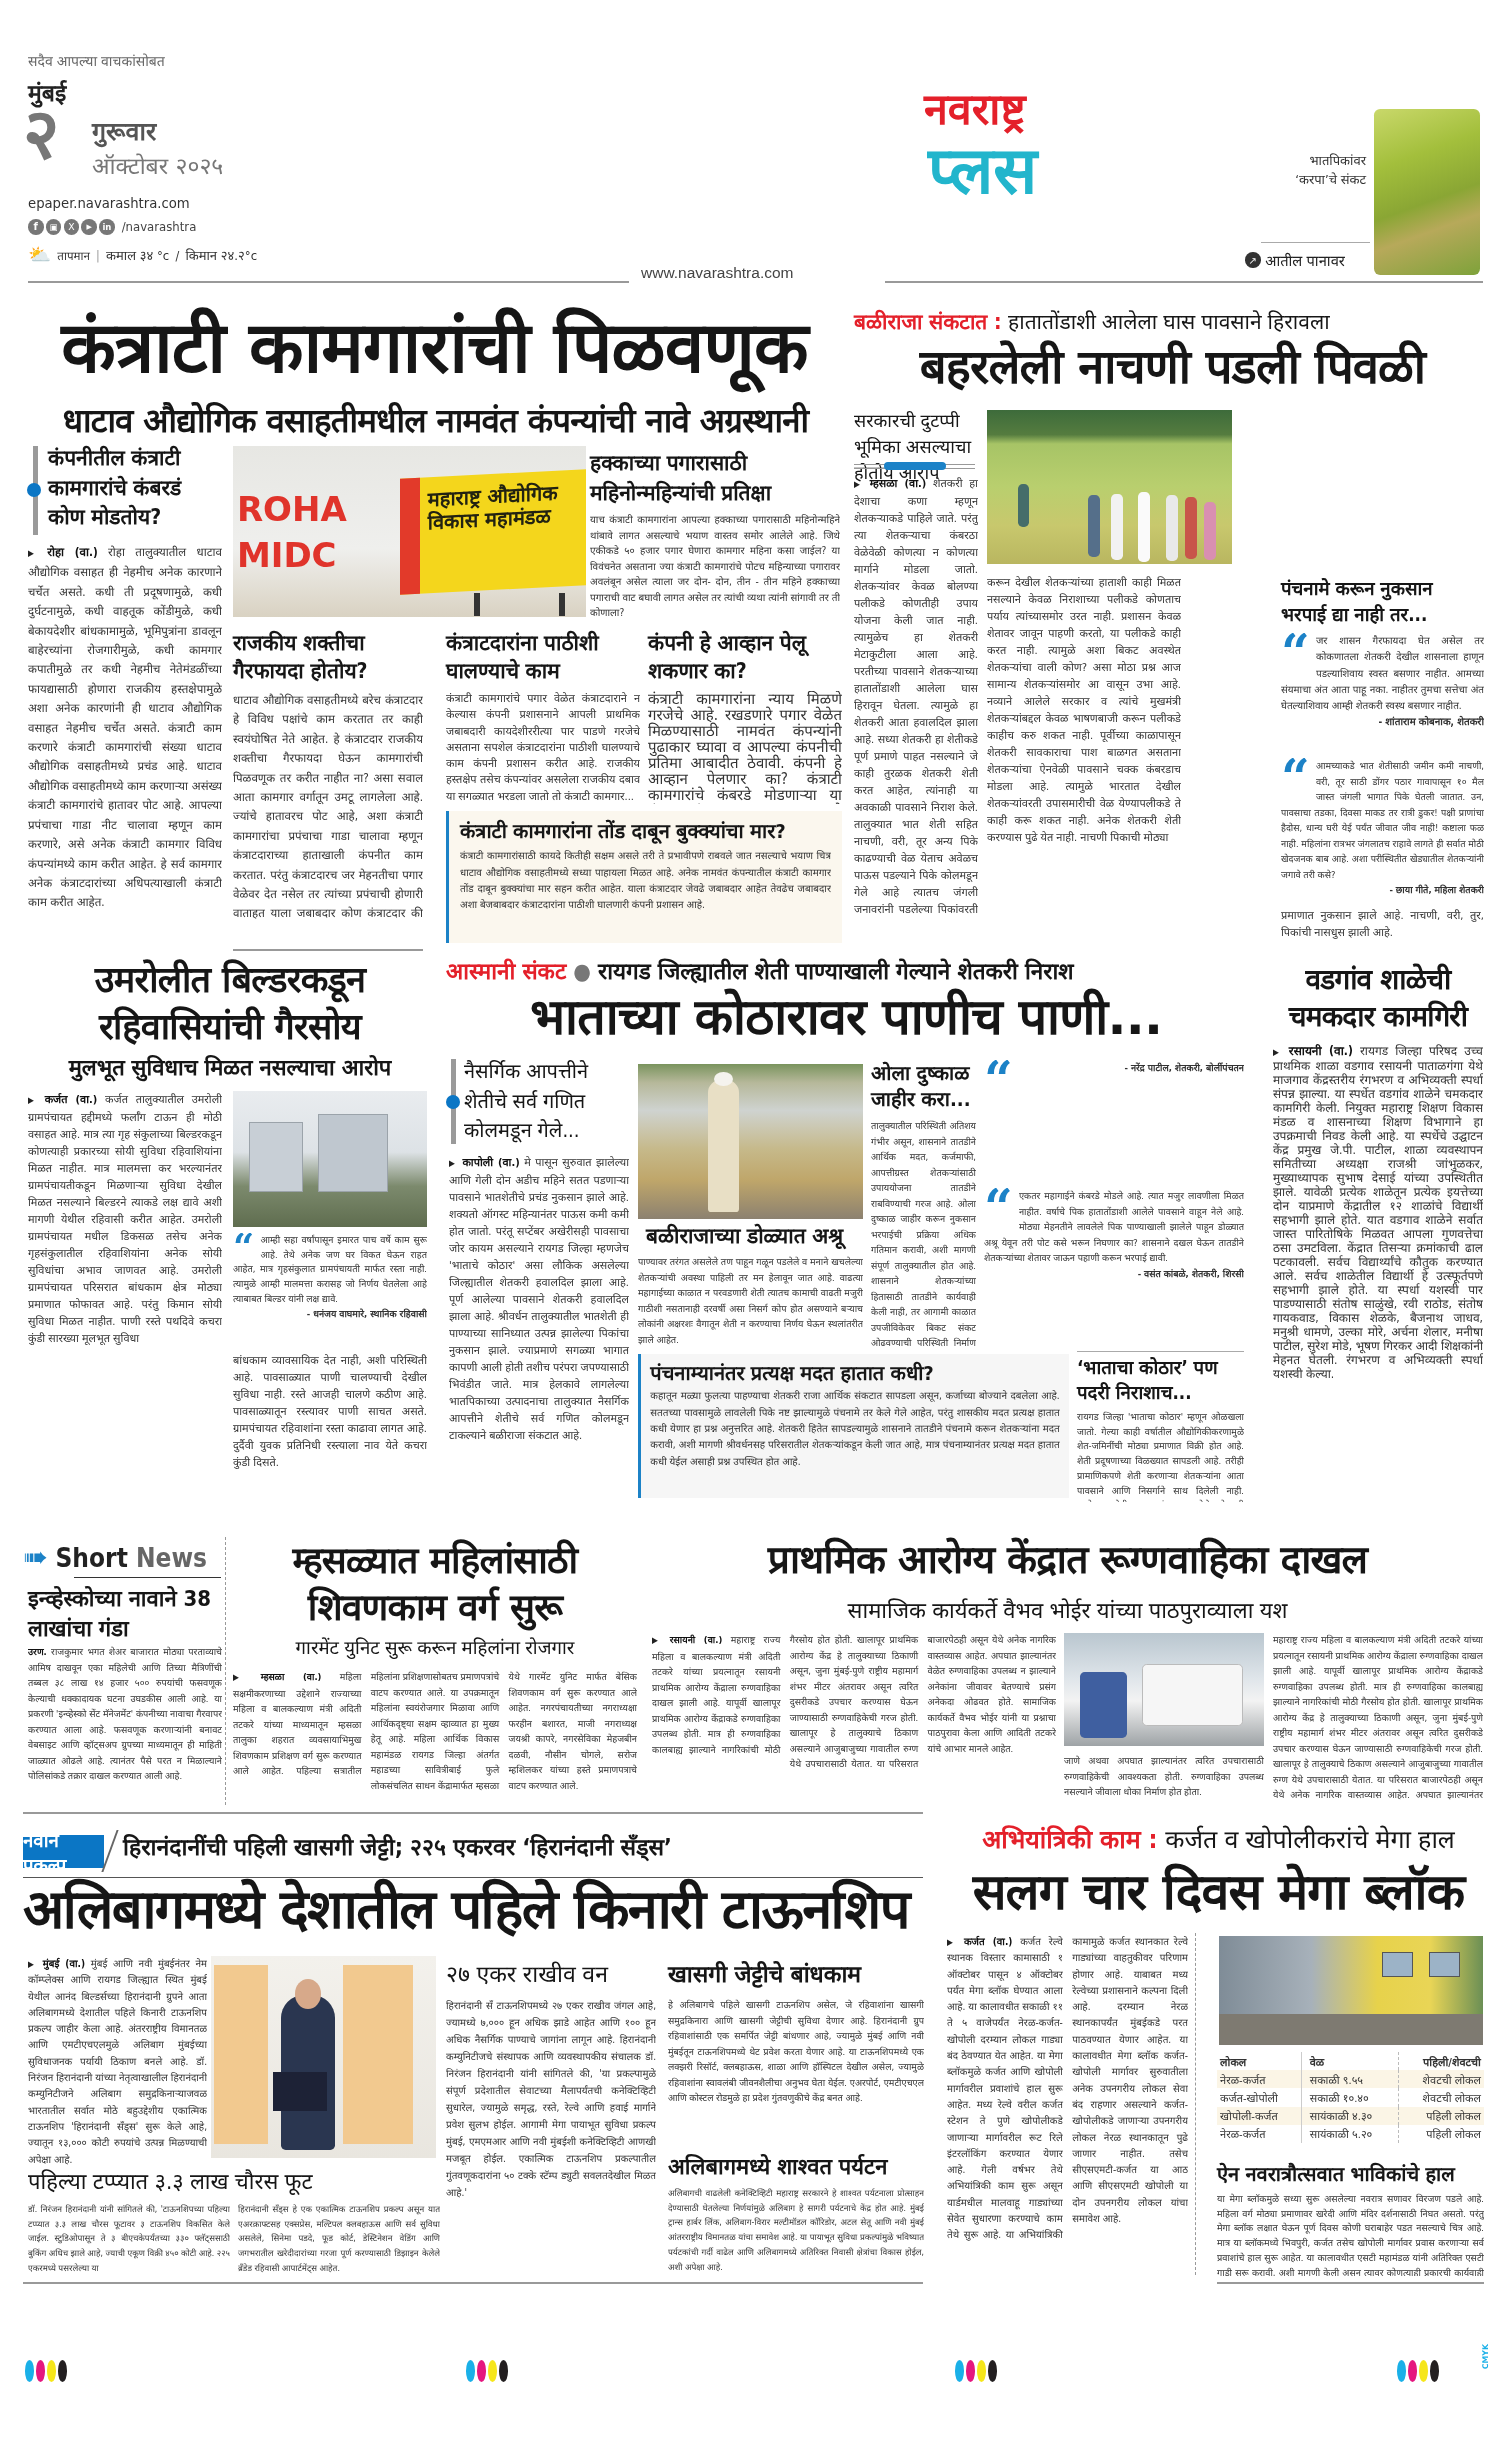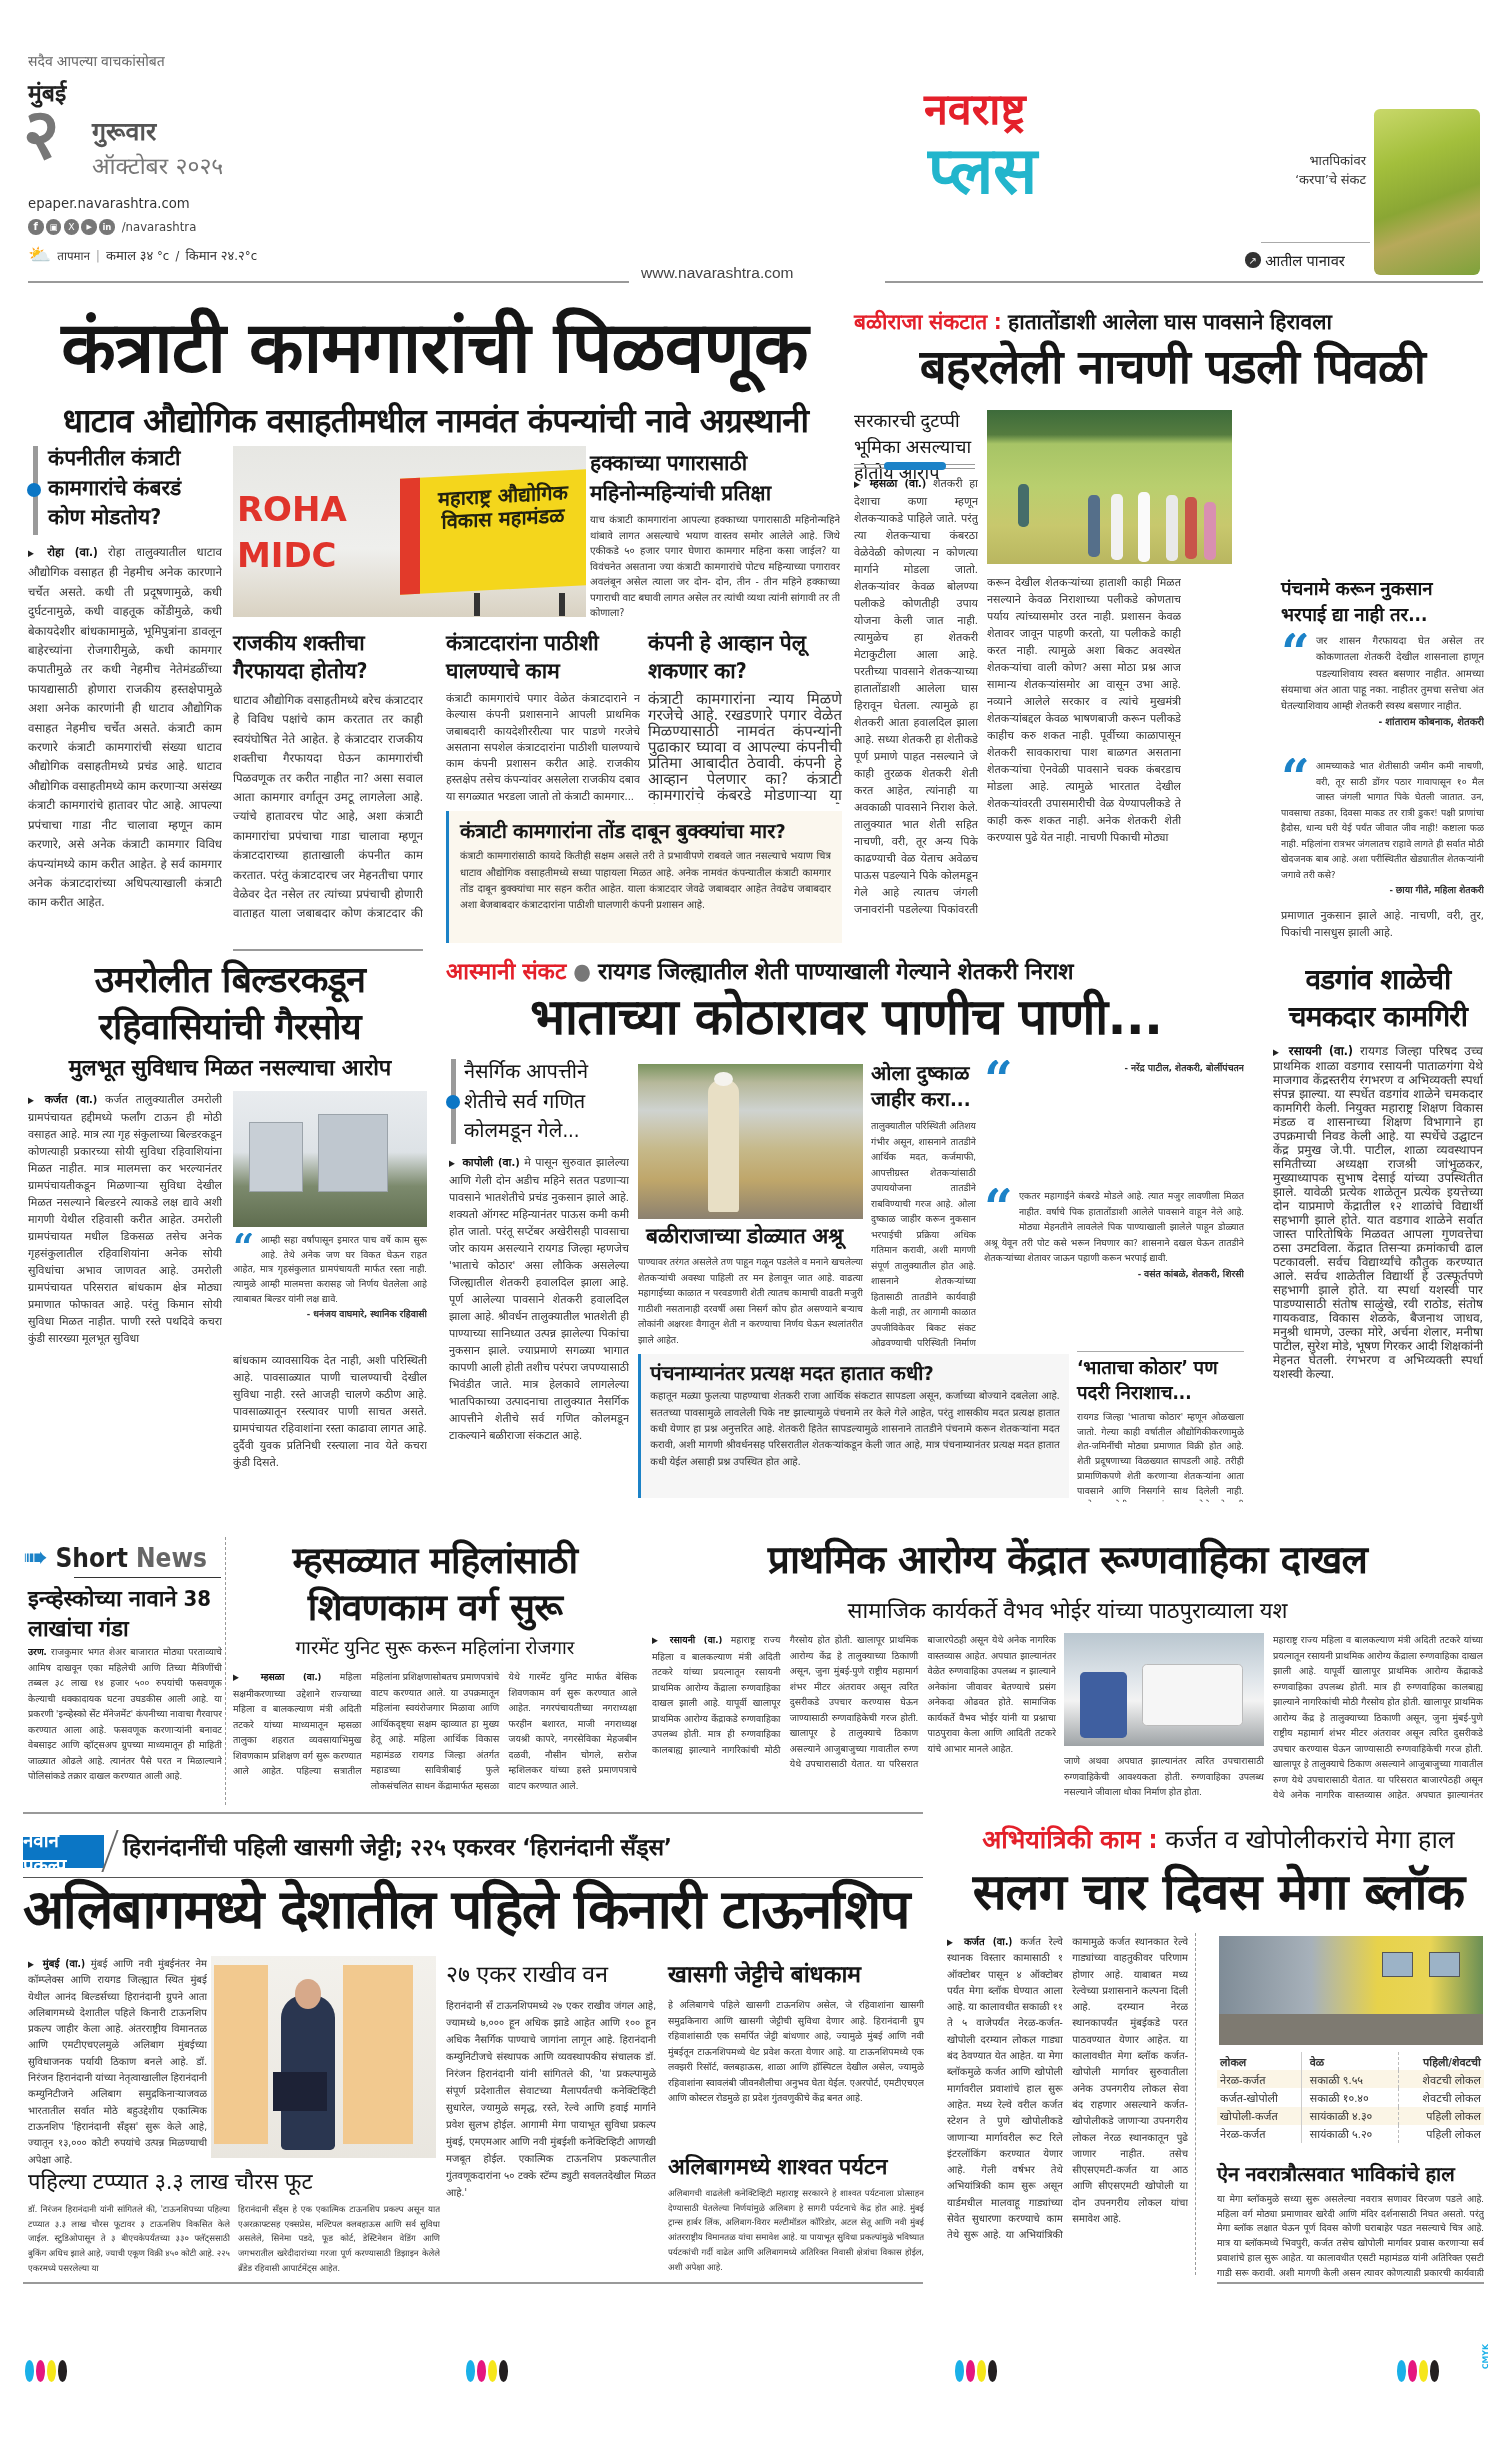--- a/index.html
+++ b/index.html
@@ -11,21 +11,21 @@
   .dateline { font-weight: bold; color: #111; }
   .bullet::before { content: "\25B6"; font-size: 8.5px; margin-right: 6.2px; color: #222; }
   .hl { font-family: "DejaVu Sans", sans-serif; font-weight: bold; color: #161616; line-height: 1.05; letter-spacing: -0.8px; }
   .hl-cond { font-family: "DejaVu Sans Condensed", "DejaVu Sans", sans-serif; font-weight: bold; color: #161616; line-height: 1.1; }
   .red { color: #e4202a; }
   .rule { position: absolute; height: 0; border-top: 2.3px solid #999; }
   .rule-thin { position: absolute; height: 0; border-top: 0.8px solid #aaa; }
   .vrule { position: absolute; width: 0; border-left: 0.8px dashed #999; }
   .sidebar-bar { position: absolute; width: 4.7px; background: #9a9a9a; }
   .sidebar-dot { position: absolute; width: 14px; height: 14px; border-radius: 50%; background: #0b76c5; }
-  .photo { position: absolute; overflow: hidden; text-align: center; }
+  .photo { position: absolute; overflow: hidden; }
   .quote-mark { font-family: "DejaVu Serif", serif; font-size: 50px; line-height: 39px; font-weight: bold; float: left; margin-right: 6.2px; height: 33px; }
   .quote-mark .b { color: #1c82c7; }
   .boxed { background: #fbf7ee; }
   .cmyk { position: absolute; display: flex; gap: 1.6px; }
   .cmyk span { width: 9.3px; height: 22px; border-radius: 50%; display: block; }
   table.tt { border-collapse: collapse; font-family: "DejaVu Sans Condensed", "DejaVu Sans", sans-serif; font-size: 11px; color: #333; width: 100%; }
   table.tt td, table.tt th { padding: 1.6px 3.1px; text-align: left; font-weight: normal; }
   table.tt th { font-weight: bold; }
   table.tt td:nth-child(2), table.tt th:nth-child(2) { border-left: 0.8px solid #ccc; border-right: 0.8px dashed #bbb; padding-left: 8px; }
   table.tt td:nth-child(3), table.tt th:nth-child(3) { text-align: right; }
@@ -107,21 +107,21 @@
 <div class="abs body-text" style="left:648px;top:691px;width:194px;height:113px;font-size:15px;line-height:16px;">कंत्राटी कामगारांना न्याय मिळणे गरजेचे आहे. रखडणारे पगार वेळेत मिळण्यासाठी नामवंत कंपन्यांनी पुढाकार घ्यावा व आपल्या कंपनीची प्रतिमा आबादीत ठेवावी. कंपनी हे आव्हान पेलणार का? कंत्राटी कामगारांचे कंबरडे मोडणाऱ्या या कंत्राटदारांना आवर घालणार का? हे पाहणे आता महत्वाचे ठरणार आहे.</div>
 
 <div class="abs boxed" style="left:446px;top:811px;width:396px;height:132px;border-left:3.9px solid #1c82c7;padding:9.3px 11px;">
   <div class="hl-cond" style="font-size:20px;margin-bottom:6.2px;">कंत्राटी कामगारांना तोंड दाबून बुक्क्यांचा मार?</div>
   <div class="body-text" style="font-size:10px;line-height:16.3px;height:78px;">कंत्राटी कामगारांसाठी कायदे कितीही सक्षम असले तरी ते प्रभावीपणे राबवले जात नसल्याचे भयाण चित्र धाटाव औद्योगिक वसाहतीमध्ये सध्या पाहायला मिळत आहे. अनेक नामवंत कंपन्यातील कंत्राटी कामगार तोंड दाबून बुक्क्यांचा मार सहन करीत आहेत. याला कंत्राटदार जेवढे जबाबदार आहेत तेवढेच जबाबदार अशा बेजबाबदार कंत्राटदारांना पाठीशी घालणारी कंपनी प्रशासन आहे.</div>
 </div>
 <div class="rule" style="left:233px;top:949px;width:190px;"></div>
 
 <div class="abs hl-cond" style="left:854px;top:311px;width:637px;font-size:21px;">
   <span class="red">बळीराजा संकटात :</span>
-  <span style="font-weight:bold;">हातातोंडाशी आलेला घास पावसाने हिरावला</span>
+  <span style="font-weight:normal;">हातातोंडाशी आलेला घास पावसाने हिरावला</span>
 </div>
 <div class="abs hl" style="left:854px;top:342px;width:637px;font-size:47px;text-align:center;">बहरलेली नाचणी पडली पिवळी</div>
 <div class="abs hl-cond" style="left:854px;top:408px;width:124px;font-size:18px;line-height:26px;font-weight:normal;">सरकारची दुटप्पी भूमिका असल्याचा होतोय आरोप</div>
 <div class="abs" style="left:854px;top:464px;width:121px;height:4.7px;border-top:0.8px solid #999;border-bottom:0.8px solid #999;">
   <div style="margin:-3.1px auto 0;width:62px;height:7.8px;border-radius:3.9px;background:#1c82c7;"></div>
 </div>
 <div class="abs body-text" style="left:854px;top:475px;width:124px;height:441px;font-size:11px;line-height:17px;">
   <p><span class="bullet"></span><span class="dateline">म्हसळा (वा.)</span> <span>शेतकरी हा देशाचा कणा म्हणून शेतकऱ्याकडे पाहिले जाते. परंतु त्या शेतकऱ्याचा कंबरठा वेळेवेळी कोणत्या न कोणत्या मार्गाने मोडला जातो. शेतकऱ्यांवर केवळ बोलण्या पलीकडे कोणतीही उपाय योजना केली जात नाही. त्यामुळेच हा शेतकरी मेटाकुटीला आला आहे. परतीच्या पावसाने शेतकऱ्याच्या हातातोंडाशी आलेला घास हिरावून घेतला. त्यामुळे हा शेतकरी आता हवालदिल झाला आहे. सध्या शेतकरी हा शेतीकडे पूर्ण प्रमाणे पाहत नसल्याने जे काही तुरळक शेतकरी शेती करत आहेत, त्यांनाही या अवकाळी पावसाने निराश केले. तालुक्यात भात शेती सहित नाचणी, वरी, तूर अन्य पिके काढण्याची वेळ येताच अवेळच पाऊस पडल्याने पिके कोलमडून गेले आहे त्यातच जंगली जनावरांनी पडलेल्या पिकांवरती डोळून जणू मैदानच केले. यातच पक्षी, मोर यांनी देखील राहिलेल्या पिकांचा नाश केला आहे. पिकांची राखण करण्यासाठी शेतकऱ्याला दिवसा माकडांपासून राखण करावी लागते व रात्री वन्य प्राण्यांपासून राखण करावी लागत असते. अशी २४ तास मेहनत</span></p>
 </div>
 <div class="photo" style="left:987px;top:410px;width:245px;height:154px;background:linear-gradient(180deg,#3d6b3b 0%,#557c3f 16%,#a7c466 22%,#b9cf6e 50%,#c8c86d 75%,#b9b660 100%);">

